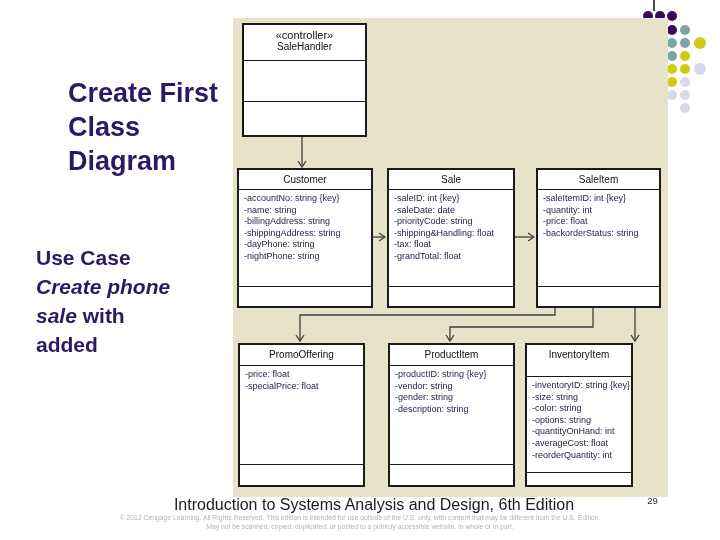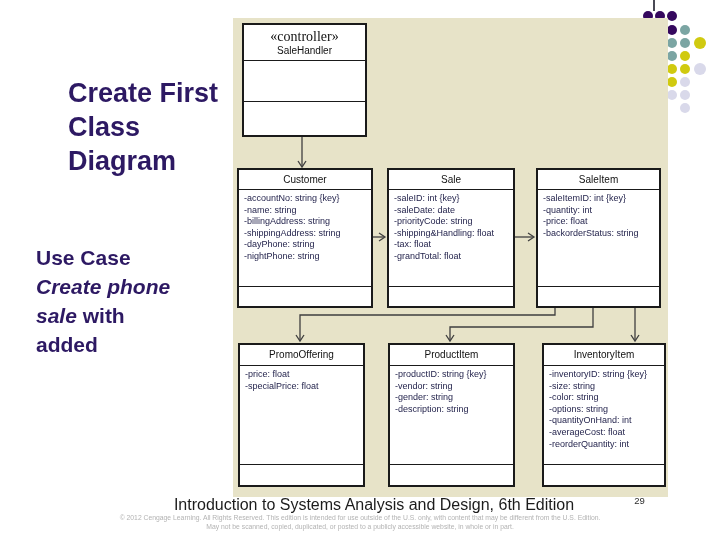--- a/index.html
+++ b/index.html
@@ -32,53 +32,53 @@
   }
   #connector-svg { position: absolute; left: 0; top: 0; width: 435px; height: 479px; }
   .uml-box {
     position: absolute; background: #ffffff; border: 2px solid #1a1a1a;
     display: flex; flex-direction: column;
   }
   .uml-title {
     text-align: center; font-size: 10px; color: #111111;
     padding-top: 4px; flex: 0 0 auto;
   }
-  .uml-stereo { font-size: 14px; font-family: Liberation Serif, serif; }
+  .uml-stereo { font-size: 11px; }
   .uml-attrs {
     border-top: 1.5px solid #1a1a1a; flex: 1 1 auto;
     padding: 3px 0 0 5px; font-size: 9px; line-height: 11.6px; color: #1e1e48;
   }
   .uml-empty { border-top: 1.5px solid #1a1a1a; flex: 0 0 auto; }
   .attr-line { white-space: nowrap; }
   
   #box-salehandler { left: 9px;   top: 5px;   width: 125px; height: 114px; }
   #box-salehandler .uml-title { height: 35px; }
   #box-salehandler .comp-mid  { border-top: 1.5px solid #1a1a1a; height: 41px; }
   #box-salehandler .comp-bot  { border-top: 1.5px solid #1a1a1a; flex: 1 1 auto; }
   #box-customer      { left: 4px;   top: 150px; width: 136px; height: 140px; }
   #box-sale          { left: 154px; top: 150px; width: 128px; height: 140px; }
   #box-saleitem      { left: 303px; top: 150px; width: 125px; height: 140px; }
   #box-customer .uml-title, #box-sale .uml-title, #box-saleitem .uml-title { height: 19px; }
   #box-customer .uml-empty, #box-sale .uml-empty, #box-saleitem .uml-empty { height: 20px; }
   #box-promooffering { left: 5px;   top: 325px; width: 127px; height: 144px; }
   #box-productitem   { left: 155px; top: 325px; width: 127px; height: 144px; }
-  #box-inventoryitem { left: 309px; top: 325px; width: 124px; height: 144px; }
+  #box-inventoryitem { left: 292px; top: 325px; width: 108px; height: 144px; gap: 11px; }
   #box-promooffering .uml-title, #box-productitem .uml-title, #box-inventoryitem .uml-title { height: 20px; }
   #box-promooffering .uml-empty, #box-productitem .uml-empty, #box-inventoryitem .uml-empty { height: 21px; }
   
   #footer-title {
     position: absolute; left: 14px; top: 496px; width: 720px;
     text-align: center; font-size: 16px; color: #1c1c1c;
   }
   #copyright {
     position: absolute; left: 30px; top: 513px; width: 660px;
     text-align: center; font-size: 6.8px; line-height: 9px; color: #b3b3b3;
   }
   #page-number {
-    position: absolute; left: 617px; top: 495px; width: 45px;
+    position: absolute; left: 630px; top: 495px; width: 45px;
     text-align: center; font-size: 9.5px; color: #2e2e2e;
   }
 </style>
 </head>
 <body>
 
 <div id="dots">
     <div class="dot" style="left: 643px; top: 11px; width: 10px; height: 10px; background: rgb(53, 8, 94);"></div>
     <div class="dot" style="left: 655px; top: 11px; width: 10px; height: 10px; background: rgb(53, 8, 94);"></div>
     <div class="dot" style="left: 667px; top: 11px; width: 10px; height: 10px; background: rgb(53, 8, 94);"></div>

